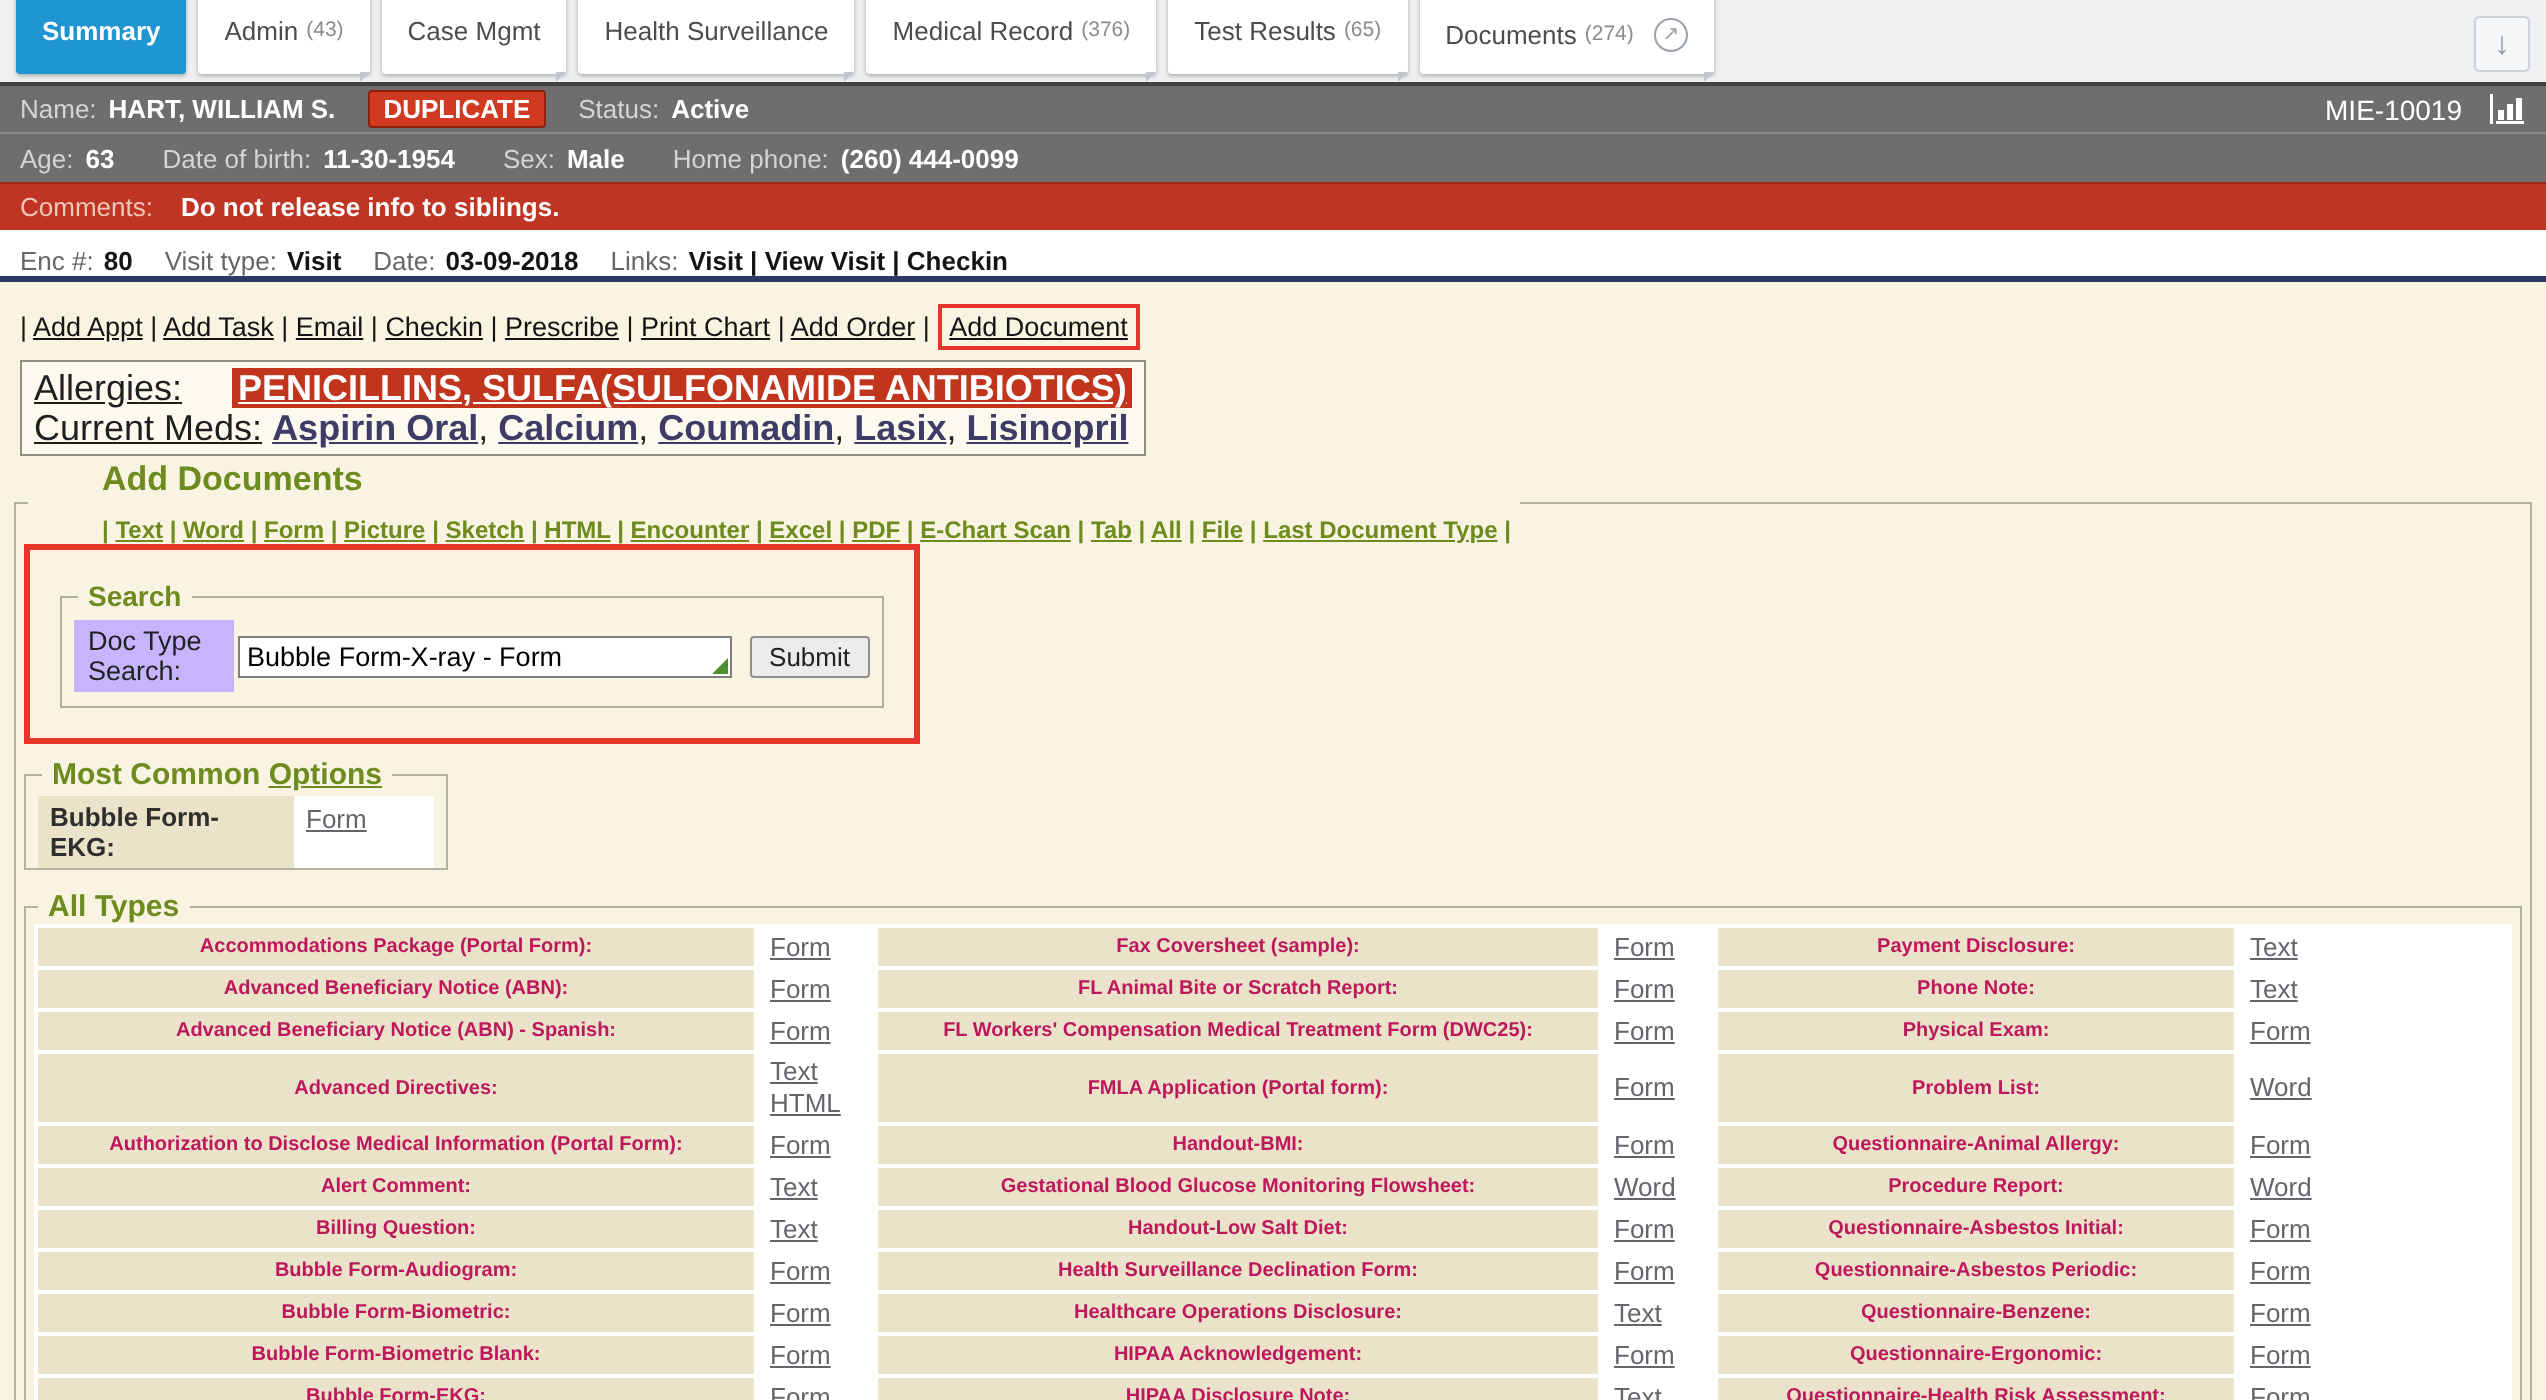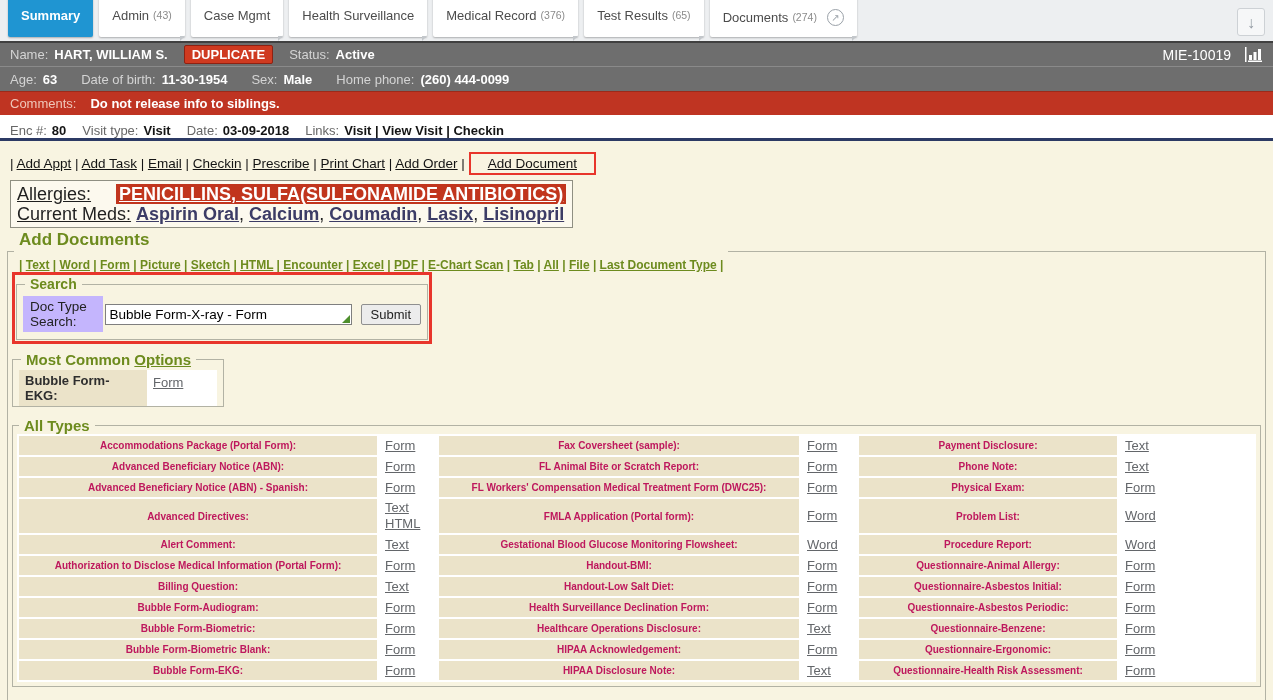--- a/index.html
+++ b/index.html
@@ -48,40 +48,40 @@
   .e-label { color:#666; }
   .e-value { color:#141414; font-weight:bold; }
   .enc-links a { color:#141414; font-weight:bold; text-decoration:none; cursor:pointer; }
   .enc-links .sep { color:#141414; font-weight:bold; }
 
   
   .content { padding:6px 0 0 0; }
   .toolbar { padding:5px 0 5px 10px; font-size:13.5px; color:#141414; }
   .toolbar a { color:#141414; text-decoration:underline; cursor:pointer; }
   .toolbar .sep { color:#141414; }
-  .red-box { border:2px solid #e8352b; padding:2px 17px; display:inline-block; }
+  .red-box { border:2px solid #e8352b; padding:2px 4px; display:inline-block; }
 
   .allergy-box { margin-left:10px; width:fit-content; border:1px solid #8f8f82; background:#fcf9ee;
     padding:3px 6px; font-size:18px; line-height:20px; }
   .ab-label { display:inline-block; min-width:94px; color:#1f1f1f; text-decoration:underline; cursor:pointer; }
   .allergy-value { background:#c1351d; color:#fff; font-weight:bold; text-decoration:underline;
     padding:0 3px; cursor:pointer; }
   .med-link { color:#3c3c66; font-weight:bold; text-decoration:underline; cursor:pointer; }
   .meds .sep { color:#222; }
 
   
   fieldset { border:1px solid #b2b2a4; margin:0; padding:2px 6px 6px 6px; }
   legend { padding:0 5px; margin-left:2px;flex-direction:column; }
   .bigbox { margin:2px 7px 0 7px; border-bottom:none; height:532px; padding:0 4px 0 4px; }
   .bigbox > legend { display:flex; align-items:baseline; gap:8px; }
   .big-title { font-size:17px; font-weight:bold; color:#6d8b1e; }
-  .quick-links { font-size:12px; font-weight:bold; color:#6d8b1e; }
+  .quick-links { font-size:12px; font-weight:bold; color:#6d8b1e;margin-left:32px; }
   .quick-links a { color:#6d8b1e; text-decoration:underline; cursor:pointer; }
 
-  .annot-box { border:3px solid #e8352b; display:inline-block; padding:1px; margin:0 0 2px 0; }
+  .annot-box { border:3px solid #e8352b; display:inline-block; padding:15px; margin:0 0 2px 0; }
   .search-fs { width:412px; background:transparent; padding-bottom:7px; }
   .fs-legend { font-size:14px; font-weight:bold; color:#6d8b1e; }
   .search-row { display:flex; align-items:center; margin-top:2px; }
   .search-label { background:#c4b5fd; color:#222; padding:3px 7px; font-size:13.5px; }
   .input-wrap { position:relative; display:inline-block; margin-left:2px; }
   .input-wrap::after { content:''; position:absolute; right:2px; bottom:2px;
     border-style:solid; border-width:0 0 8px 8px; border-color:transparent transparent #4e8f2d transparent; }
   .text-input { width:247px; height:21px; border:1px solid #7f7f7f; font-size:13.5px;
     font-family:"Liberation Sans","DejaVu Sans",sans-serif; padding:1px 4px; }
   .submit-btn { margin-left:9px; font-size:13px; padding:2px 9px; background:#ececec;
@@ -314,46 +314,46 @@
               <td class="lnk">
                 <a class="doclink">Form</a>
               </td>
               <td class="lbl">Problem List:</td>
               <td class="lnk">
                 <a class="doclink">Word</a>
               </td>
               <td class="fill"></td>
             </tr>
             <tr>
+              <td class="lbl">Authorization to Disclose Medical Information (Portal Form):</td>
+              <td class="lnk">
+                <a class="doclink">Form</a>
+              </td>
+              <td class="lbl">Handout-BMI:</td>
+              <td class="lnk">
+                <a class="doclink">Form</a>
+              </td>
+              <td class="lbl">Questionnaire-Animal Allergy:</td>
+              <td class="lnk">
+                <a class="doclink">Form</a>
+              </td>
+              <td class="fill"></td>
+            </tr>
+            <tr>
               <td class="lbl">Alert Comment:</td>
               <td class="lnk">
                 <a class="doclink">Text</a>
               </td>
               <td class="lbl">Gestational Blood Glucose Monitoring Flowsheet:</td>
               <td class="lnk">
                 <a class="doclink">Word</a>
               </td>
               <td class="lbl">Procedure Report:</td>
               <td class="lnk">
                 <a class="doclink">Word</a>
-              </td>
-              <td class="fill"></td>
-            </tr>
-            <tr>
-              <td class="lbl">Authorization to Disclose Medical Information (Portal Form):</td>
-              <td class="lnk">
-                <a class="doclink">Form</a>
-              </td>
-              <td class="lbl">Handout-BMI:</td>
-              <td class="lnk">
-                <a class="doclink">Form</a>
-              </td>
-              <td class="lbl">Questionnaire-Animal Allergy:</td>
-              <td class="lnk">
-                <a class="doclink">Form</a>
               </td>
               <td class="fill"></td>
             </tr>
             <tr>
               <td class="lbl">Billing Question:</td>
               <td class="lnk">
                 <a class="doclink">Text</a>
               </td>
               <td class="lbl">Handout-Low Salt Diet:</td>
               <td class="lnk">

